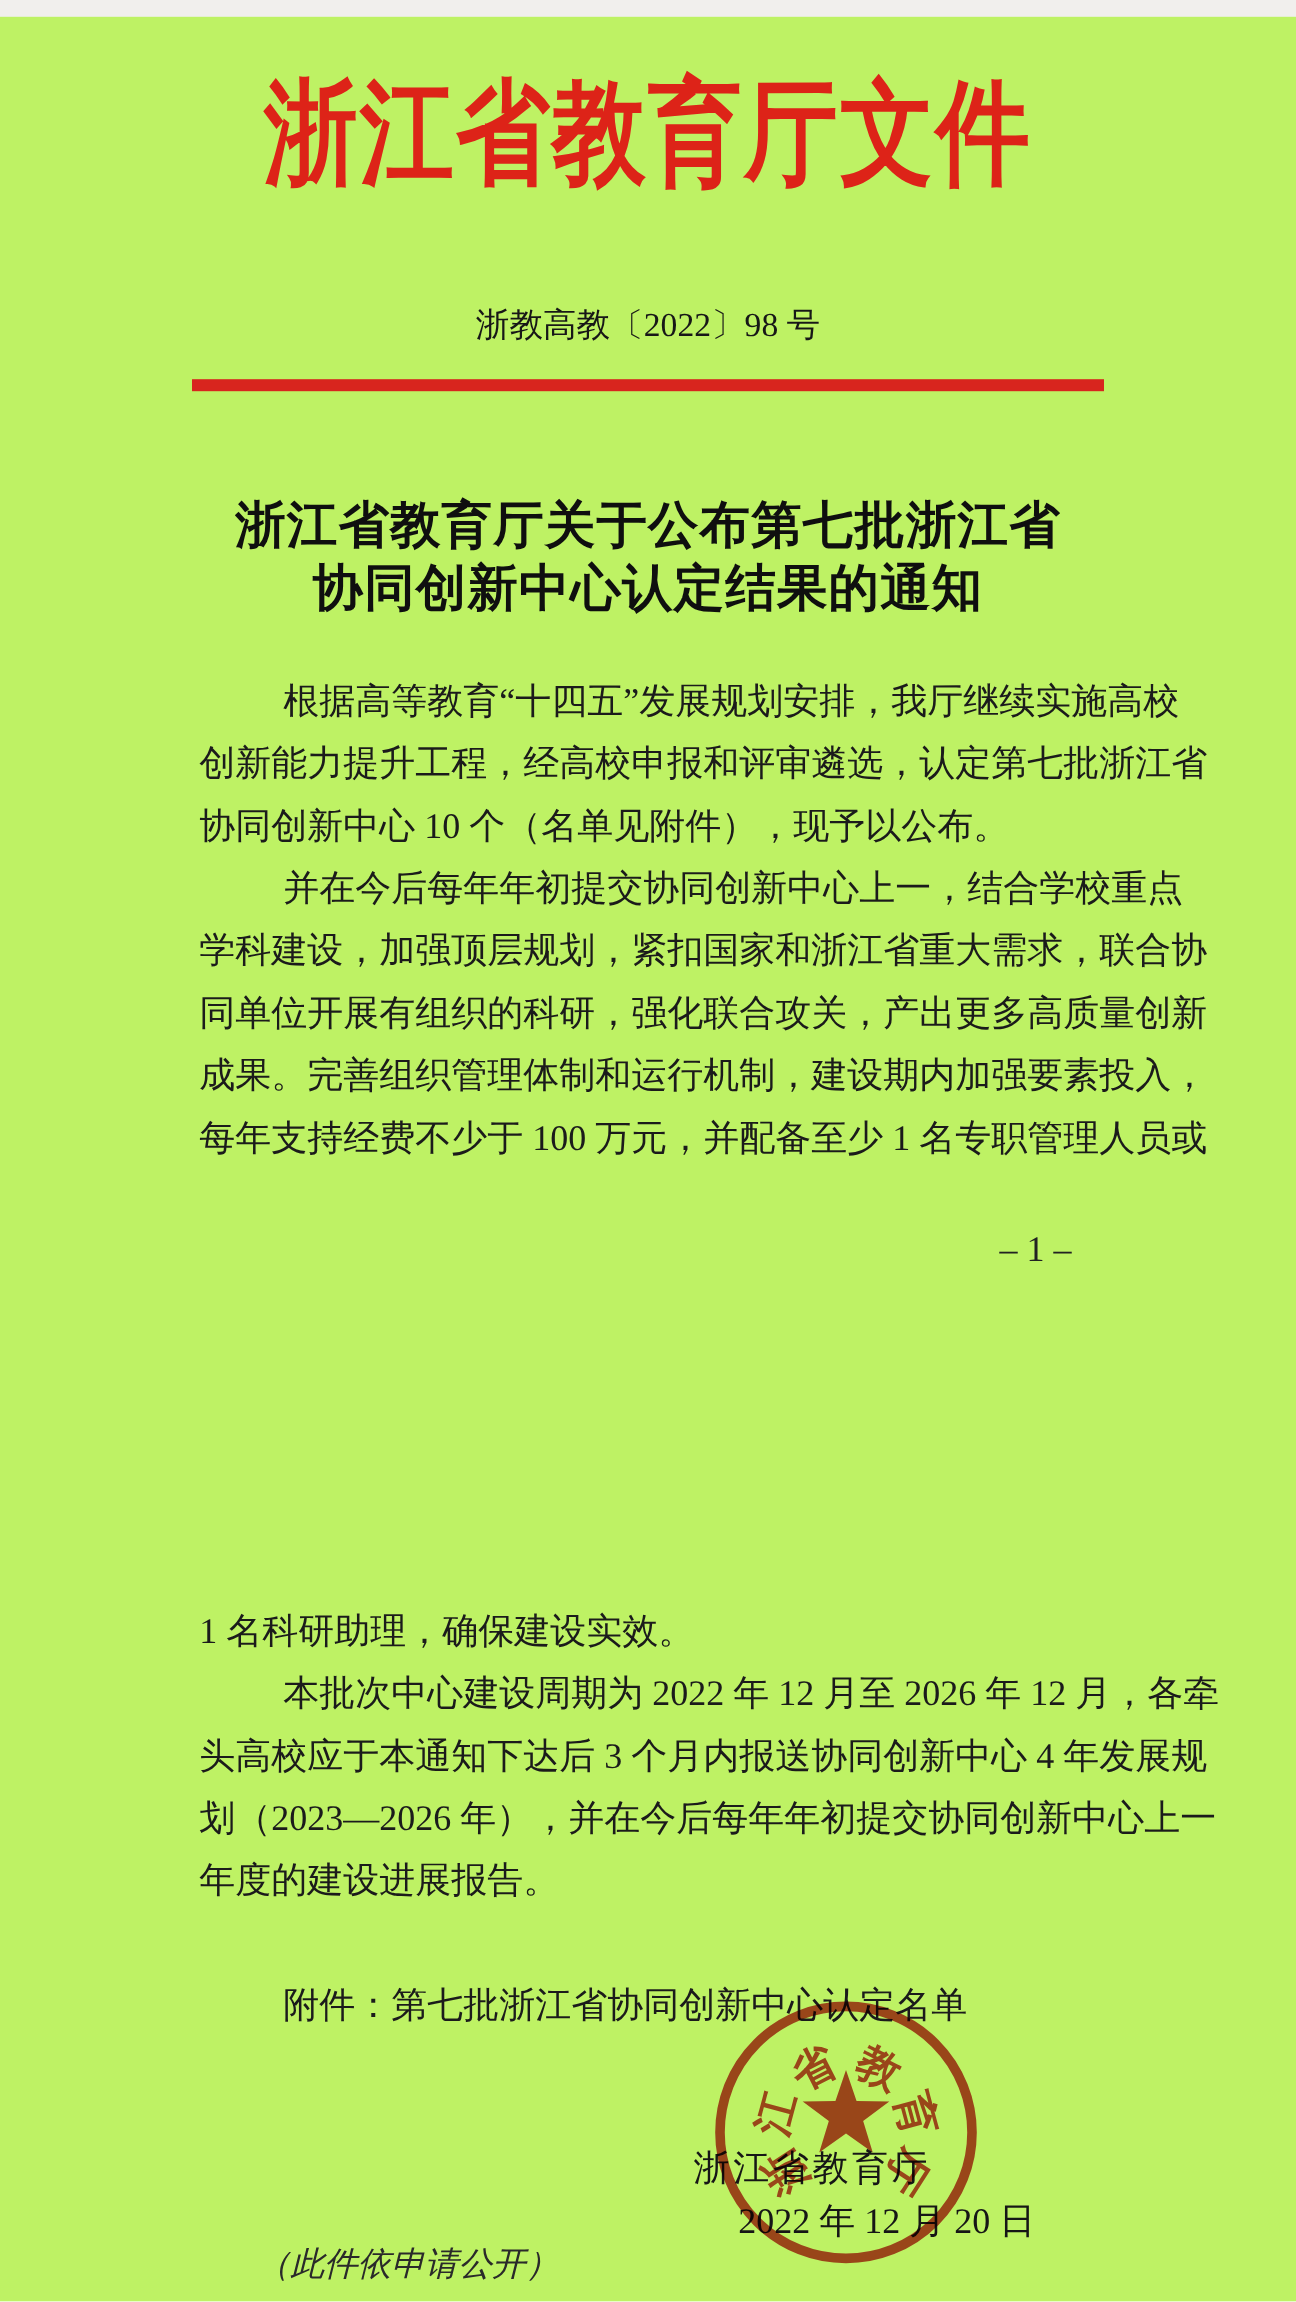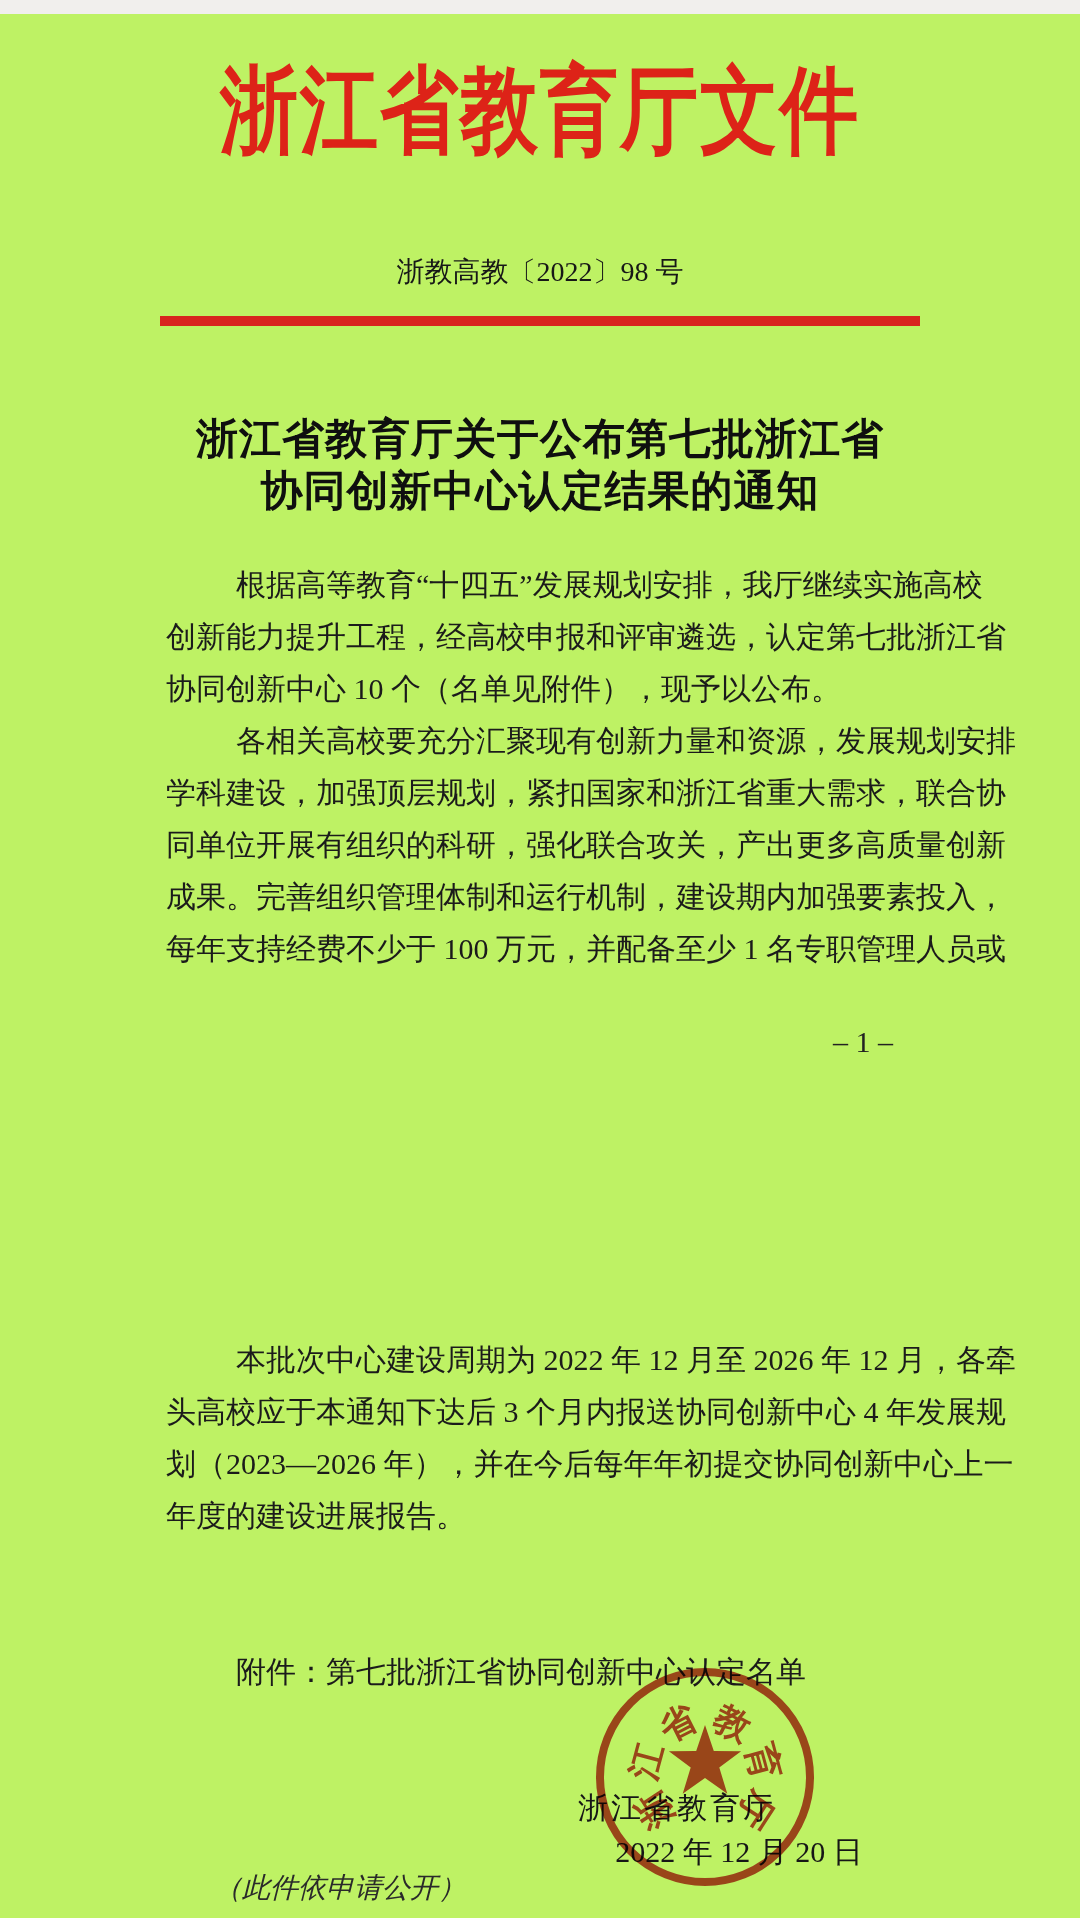--- a/index.html
+++ b/index.html
@@ -118,30 +118,31 @@
 
   <div class="doc-title">
     <div>浙江省教育厅关于公布第七批浙江省</div>
     <div>协同创新中心认定结果的通知</div>
   </div>
 
   <div class="body-block" id="body-page1">
     <div class="line indent">根据高等教育“十四五”发展规划安排，我厅继续实施高校</div>
     <div class="line">创新能力提升工程，经高校申报和评审遴选，认定第七批浙江省</div>
     <div class="line">协同创新中心 10 个（名单见附件），现予以公布。</div>
-    <div class="line indent">各相关高校要充分汇聚现有创新力量和资源，发展规划安排</div>
+    <div class="line indent">并在今后每年年初提交协同创新中心上一，结合学校重点</div>
     <div class="line">学科建设，加强顶层规划，紧扣国家和浙江省重大需求，联合协</div>
     <div class="line">同单位开展有组织的科研，强化联合攻关，产出更多高质量创新</div>
     <div class="line">成果。完善组织管理体制和运行机制，建设期内加强要素投入，</div>
     <div class="line">每年支持经费不少于 100 万元，并配备至少 1 名专职管理人员或</div>
   </div>
 
   <div class="page-number">– 1 –</div>
 
   <div class="body-block" id="body-page2">
+    <div class="line">1 名科研助理，确保建设实效。</div>
     <div class="line indent">本批次中心建设周期为 2022 年 12 月至 2026 年 12 月，各牵</div>
     <div class="line">头高校应于本通知下达后 3 个月内报送协同创新中心 4 年发展规</div>
     <div class="line">划（2023—2026 年），并在今后每年年初提交协同创新中心上一</div>
     <div class="line">年度的建设进展报告。</div>
   </div>
 
   <div class="attachment-line">附件：第七批浙江省协同创新中心认定名单</div>
 
   <div class="signer-name">浙江省教育厅</div>
 

